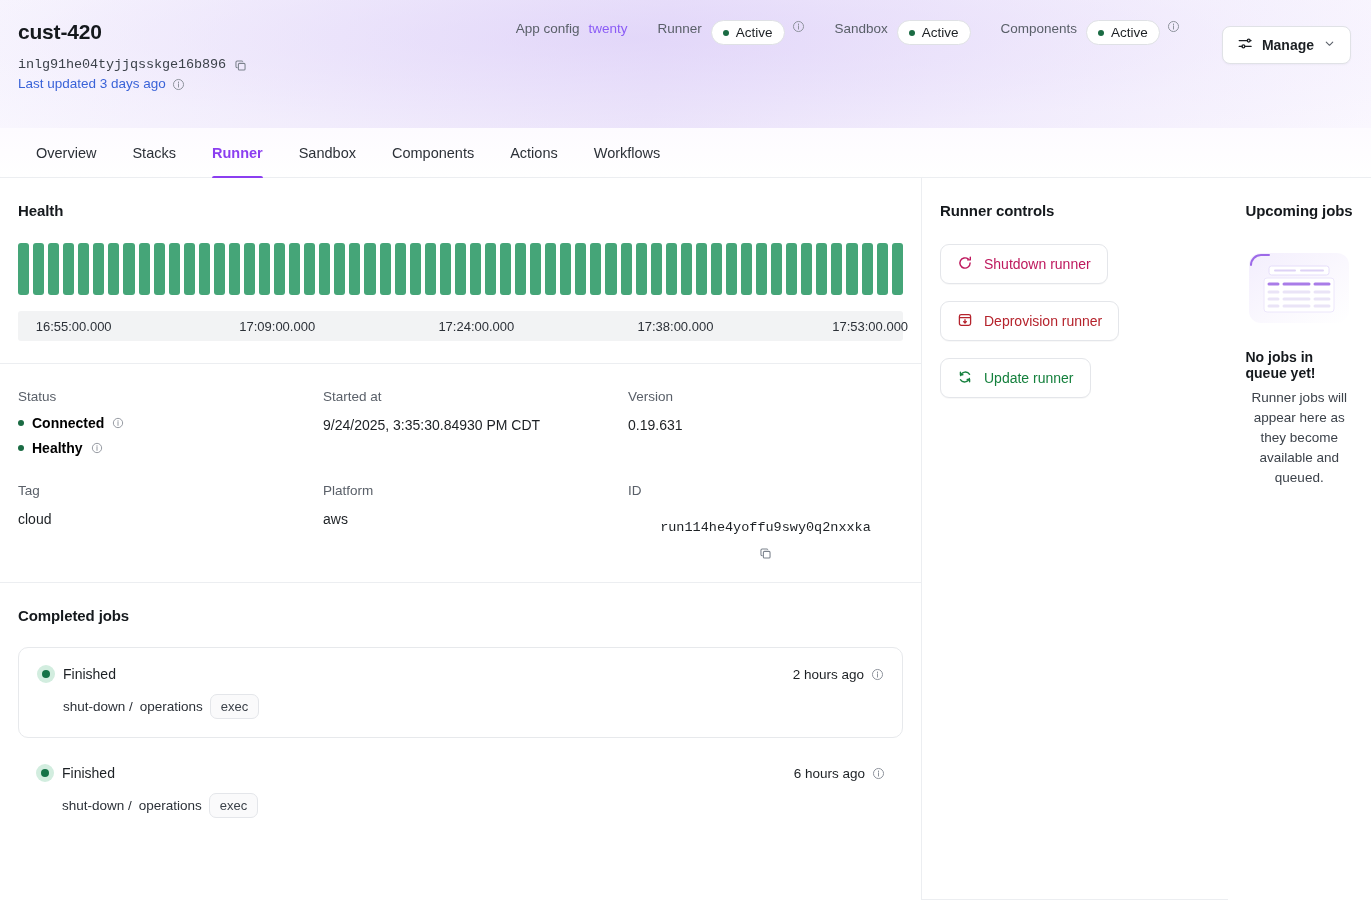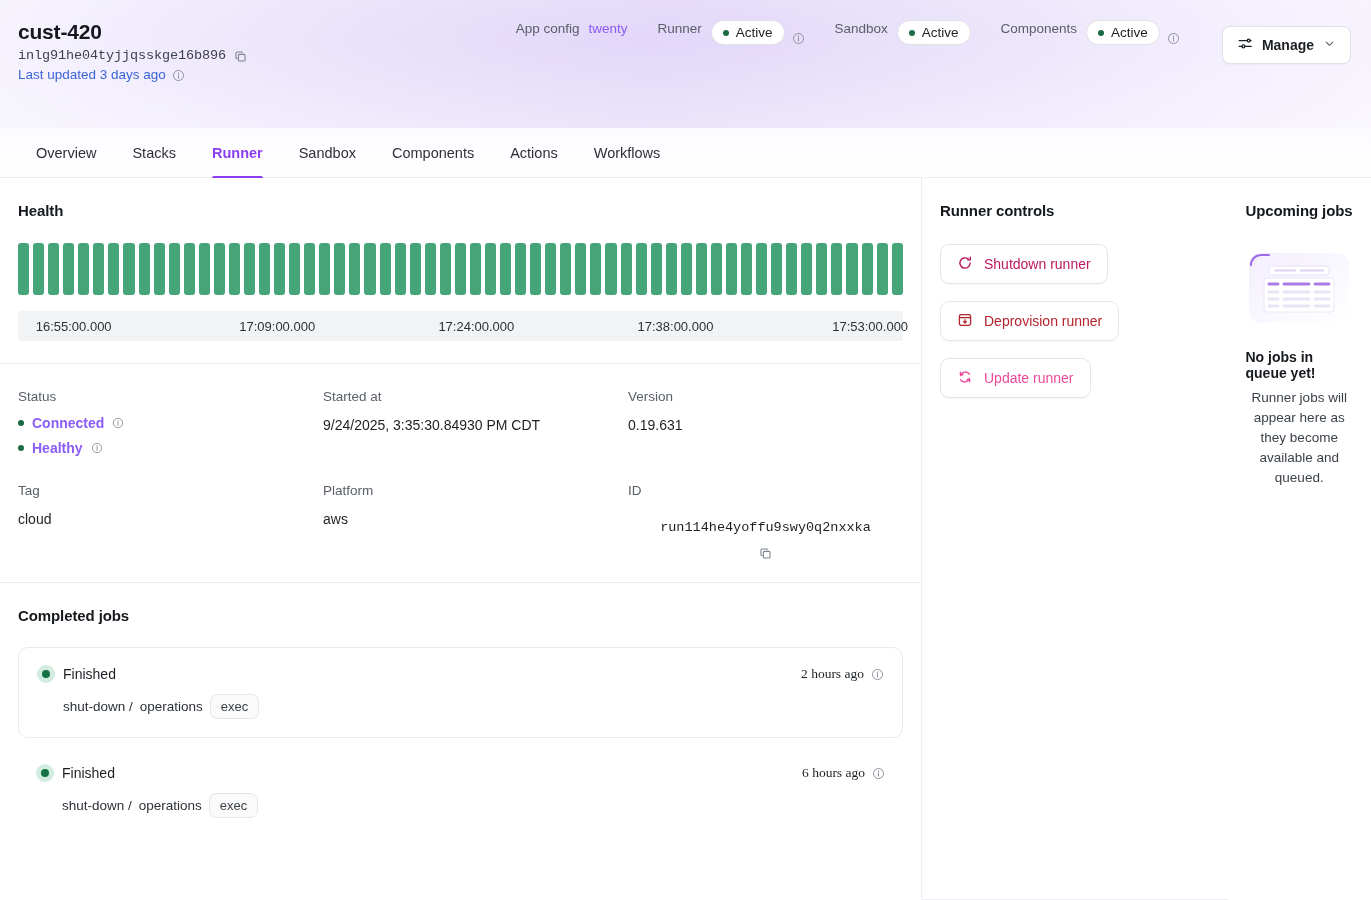--- a/index.html
+++ b/index.html
@@ -22,41 +22,41 @@
       radial-gradient(120% 200% at 46% 30%, rgba(216,201,248,0.55) 0%, rgba(230,222,250,0.30) 38%, rgba(255,255,255,0) 72%),
       linear-gradient(100deg, #fdfcff 0%, #f6f2fd 25%, #efe8fb 48%, #f5f0fd 68%, #fdfbff 100%);
   }
   .header-inner { display: flex; align-items: flex-start; padding: 18px 20px 0 18px; height: 100%; }
 
   .title-block { flex: 0 0 auto; }
   .app-title {
     font-size: 21px; font-weight: bold; letter-spacing: -0.2px;
     color: #15191d; line-height: 28px;
   }
-  .id-row { display: flex; align-items: flex-end; gap: 8px; margin-top: 2px; }
+  .id-row { display: flex; align-items: flex-end; gap: 8px; margin-top: 11px; }
   .mono-id {
     font-family: "Liberation Mono", monospace;
     font-size: 13.5px; color: #3c424a; letter-spacing: -0.1px;
   }
   .copy-icon { display: inline-flex; cursor: pointer; color: #7b828c; }
   .updated-row { display: flex; align-items: center; gap: 6px; margin-top: 3px; }
   .updated-link {
     font-size: 13.5px; color: #3a63d8; cursor: pointer; line-height: 18px;
   }
   .info-i { display: inline-flex; color: #8b9099; }
 
   .header-meta {
     margin-left: auto; display: flex; align-items: flex-start; gap: 0;
     padding-top: 2px;
   }
   .meta-col { display: flex; flex-direction: row; gap: 9px; }
   .meta-col + .meta-col { margin-left: 30px; }
   .meta-label { font-size: 13.5px; color: #5a6069; line-height: 17px; }
   .meta-value-link { font-size: 13.5px; color: #8b5cf6; cursor: pointer; line-height: 18px; }
-  .badge-row { display: flex; align-items: flex-end; gap: 7px; }
+  .badge-row { display: flex; align-items: flex-start; gap: 7px; }
   .pill {
     display: inline-flex; align-items: center; gap: 7px;
     height: 25px; padding: 0 11px;
     border: 1px solid #dfe1e5; border-radius: 999px;
     background: #ffffff; font-size: 13.5px; color: #1c2024;
   }
   .pill .dot { width: 6px; height: 6px; border-radius: 50%; background: #1a6b43; }
   .manage-btn {
     margin-left: 42px; margin-top: 6px;
     display: inline-flex; align-items: center; gap: 9px;
@@ -118,60 +118,60 @@
     display: grid; grid-template-columns: 305px 305px 1fr;
     row-gap: 0; column-gap: 0;
   }
   .dcell { padding-bottom: 26px; }
   .dcell.row2 { padding-bottom: 0; }
   .dlabel { font-size: 13.5px; color: #5a6069; line-height: 18px; }
   .dvalue { font-size: 14px; color: #1c2024; margin-top: 9px; line-height: 20px; }
   .dvalue.mono { font-family: "Liberation Mono", monospace; font-size: 13.5px; }
   .status-line { display: flex; align-items: center; gap: 8px; margin-top: 9px; }
   .status-line .sdot { width: 6px; height: 6px; border-radius: 50%; background: #1a6b43; flex: 0 0 6px; }
-  .status-line .stext { font-size: 14px; font-weight: bold; color: #8b5cf6; }
+  .status-line .stext { font-size: 14px; font-weight: bold; color: #000000; }
   .id-line { display: flex; align-items: center; gap: 9px; margin-top: 9px; flex-direction: column; }
 
   
   .jobs { padding: 24px 18px 0 18px; }
   .job-card {
     margin-top: 23px; border: 1px solid #e7e9ec; border-radius: 10px;
     padding: 17px 18px 18px 18px; background: #ffffff;
   }
   .job-card.bare { border: none; padding: 17px 18px 18px 18px; margin-top: 9px; }
   .job-top { display: flex; align-items: center; }
   .job-dot-wrap {
     width: 18px; height: 18px; border-radius: 50%;
     background: #d2eddf; display: flex; align-items: center; justify-content: center;
     flex: 0 0 18px;
   }
   .job-dot { width: 8px; height: 8px; border-radius: 50%; background: #157347; }
   .job-state { font-size: 14px; color: #1c2024; margin-left: 8px; }
   .job-time-wrap { margin-left: auto; display: flex; align-items: center; gap: 7px; }
-  .job-time { font-size: 13.5px; color: #1c2024; font-family: Liberation Serif, serif; }
+  .job-time { font-size: 13.5px; color: #1c2024; }
   .job-sub { display: flex; align-items: center; gap: 7px; margin-left: 26px; margin-top: 11px; }
   .job-path { font-size: 13.5px; color: #2c3138; }
   .job-tag {
     display: inline-flex; align-items: center; height: 25px; padding: 0 10px;
     border: 1px solid #e4e6ea; border-radius: 7px; background: #fafafb;
     font-size: 13px; color: #3c424a;
   }
 
   
   .ctrl-row { display: flex; flex-wrap: wrap; gap: 17px; margin-top: 25px; }
   .ctrl-btn {
     display: inline-flex; align-items: center; gap: 11px;
     height: 40px; padding: 0 16px;
     border: 1px solid #e4e6ea; border-radius: 9px; background: #ffffff;
     font-size: 14px; cursor: pointer;
     box-shadow: 0 1px 1px rgba(16,24,40,0.03);
   }
   .ctrl-btn.danger { color: #be185d; }
   .ctrl-btn.danger-dark { color: #b5232c; }
-  .ctrl-btn.neutral { color: #ec4899; }
+  .ctrl-btn.neutral { color: #15803d; }
 
   
   .empty {
     display: flex; flex-direction: column; align-items: center;
     padding-top: 34px;
   }
   .empty-illus {
     width: 100px; height: 70px; border-radius: 12px;
     background: linear-gradient(145deg, #f3eefd 0%, #faf8fe 55%, #ffffff 100%);
     position: relative; overflow: hidden;

